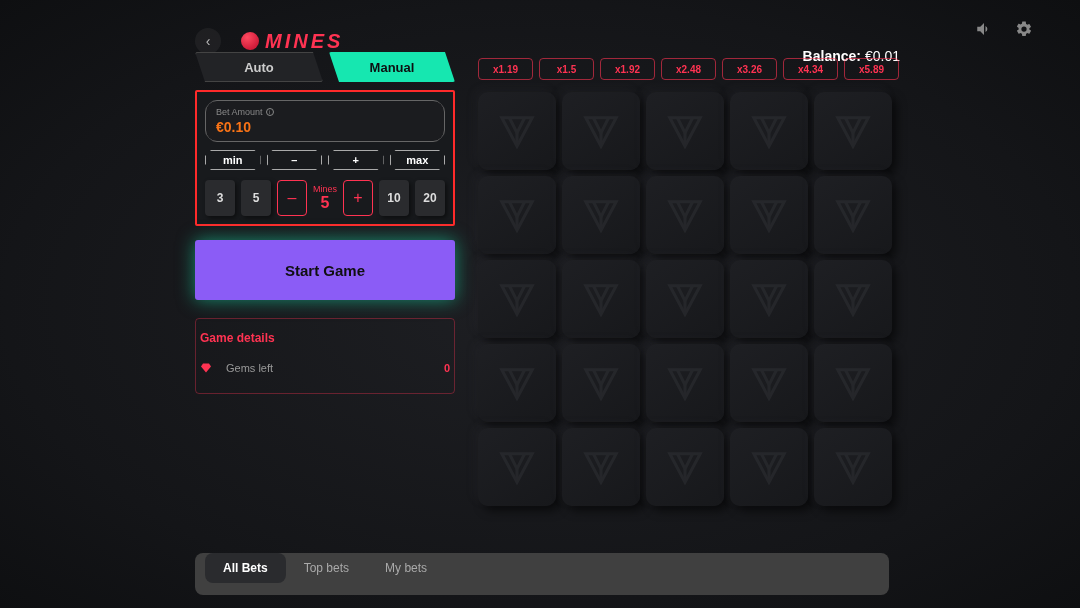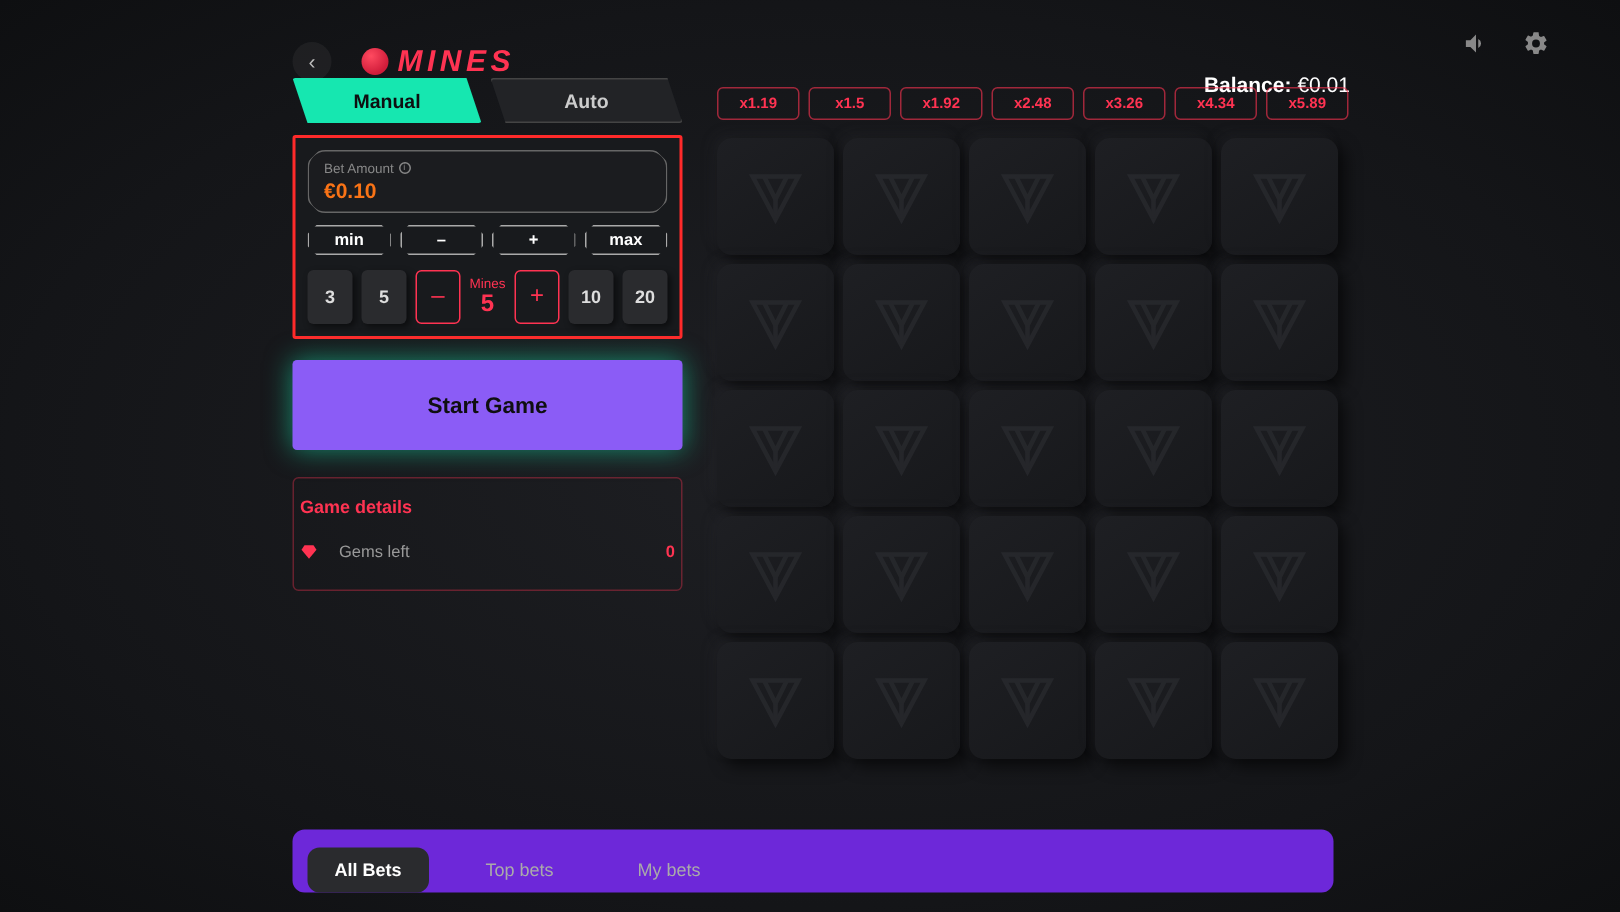--- a/index.html
+++ b/index.html
@@ -69,21 +69,21 @@
   .multi { width:55px; height:22px; border:1px solid rgba(255,51,82,0.6); border-radius:4px; color:#ff3352; font-size:10px; font-weight:600; display:flex; align-items:center; justify-content:center; cursor:pointer;}
 
   
   .grid { position:absolute; top:92px; left:478px; display:grid; grid-template-columns:repeat(5, 78px); grid-auto-rows:78px; gap:6px; }
   .tile { border-radius:10px; background: linear-gradient(145deg,#1e1f23,#17181b);
     box-shadow: 5px 5px 10px rgba(0,0,0,0.55), -4px -4px 8px rgba(60,62,68,0.15);
     display:flex; align-items:center; justify-content:center; cursor:pointer; }
   .tile svg { width:38px; height:38px; opacity:0.35; }
 
   
-  .bets-tabs { position:absolute; left:195px; top:553px; width:694px; background:#6d28d9; border-radius:8px; height:42px; display:flex; align-items:flex-end; padding:0 10px; gap:20px;}
+  .bets-tabs { position:absolute; left:195px; top:553px; width:694px; background:#404040; border-radius:8px; height:42px; display:flex; align-items:flex-start; padding:0 10px; gap:0;}
   .bet-tab { padding:8px 18px; font-size:12px; color:#aaa; border-radius:8px; cursor:pointer;}
   .bet-tab.active { background:#2a2b2e; color:#fff; font-weight:700;}
 
 </style>
 </head>
 <body>
 
 <div class="header">
   <div style="display:flex;align-items:center;gap:10px;">
     <div class="back-btn">‹</div>
@@ -105,22 +105,22 @@
   </div>
   <div class="hdr-icon">
     <svg viewBox="0 0 24 24">
         <path d="M19.14 12.94a7.14 7.14 0 0 0 .05-.94 7.14 7.14 0 0 0-.05-.94l2.03-1.58a.5.5 0 0 0 .12-.64l-1.92-3.32a.5.5 0 0 0-.6-.22l-2.39.96a7.03 7.03 0 0 0-1.62-.94l-.36-2.54A.5.5 0 0 0 13.9 2h-3.8a.5.5 0 0 0-.5.42l-.36 2.54c-.58.24-1.12.55-1.62.94l-2.39-.96a.5.5 0 0 0-.6.22L2.71 8.48a.5.5 0 0 0 .12.64l2.03 1.58c-.03.31-.05.63-.05.94s.02.63.05.94L2.83 14.16a.5.5 0 0 0-.12.64l1.92 3.32c.14.24.42.33.6.22l2.39-.96c.5.39 1.04.7 1.62.94l.36 2.54c.04.24.25.42.5.42h3.8c.25 0 .46-.18.5-.42l.36-2.54c.58-.24 1.12-.55 1.62-.94l2.39.96c.18.11.46.02.6-.22l1.92-3.32a.5.5 0 0 0-.12-.64l-2.03-1.58zM12 15.5A3.5 3.5 0 1 1 12 8.5a3.5 3.5 0 0 1 0 7z"></path>
       </svg>
   </div>
 </div>
 
 <div class="left-col">
   <div class="tabs">
+    <div class="tab inactive">Auto</div>
     <div class="tab active">Manual</div>
-    <div class="tab inactive">Auto</div>
   </div>
 
   <div class="controls-box">
     <div class="bet-box">
       <div class="bet-label">
         <span>Bet Amount</span>
           <span class="info">i</span>
       </div>
       <div class="bet-value">€0.10</div>
     </div>

